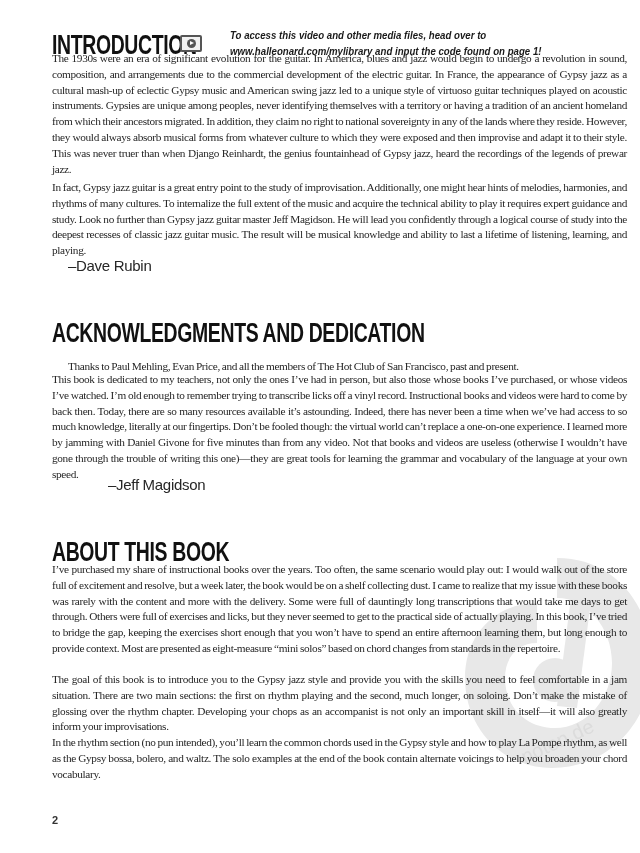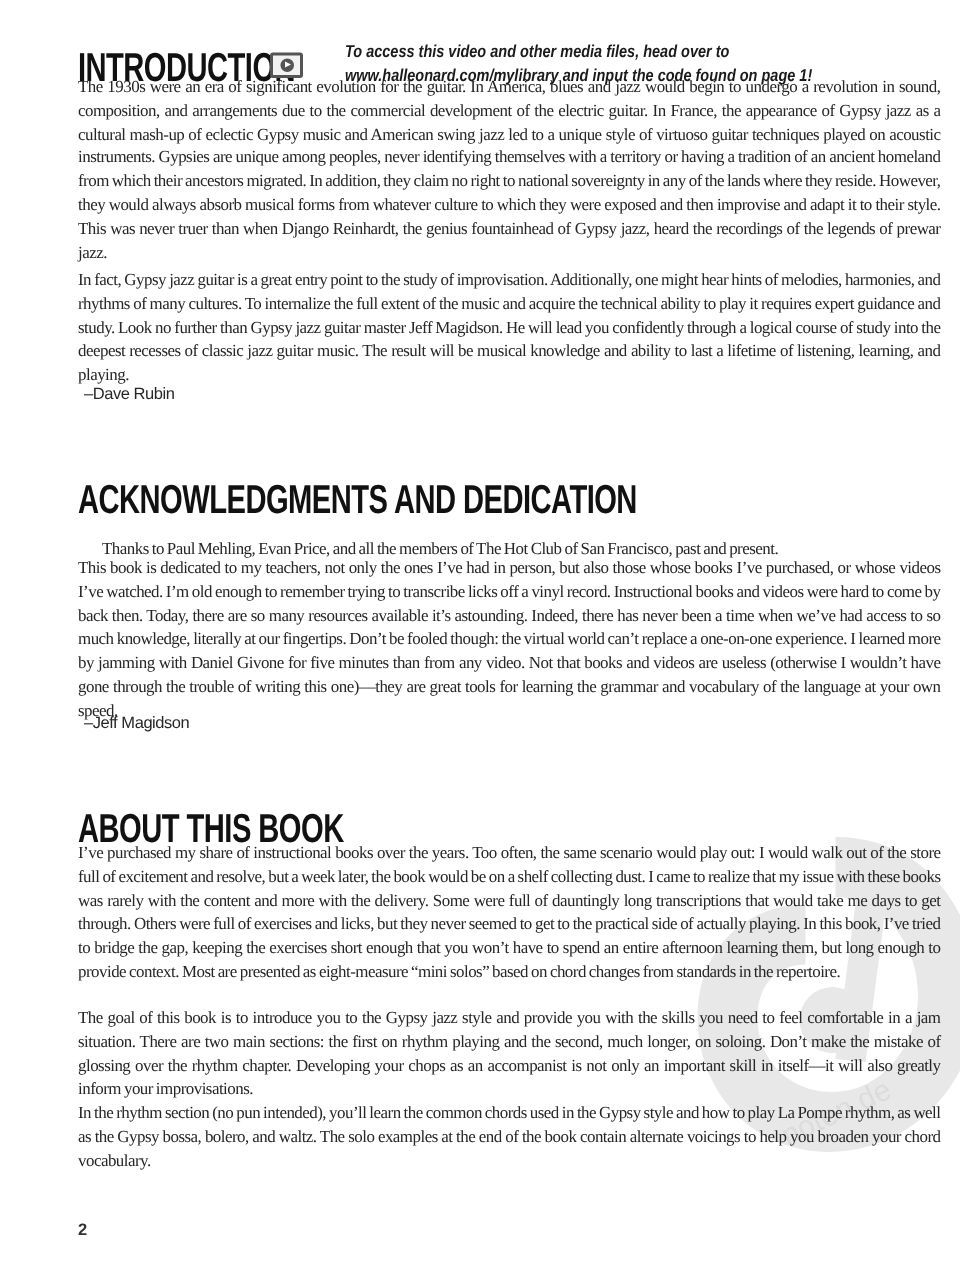--- a/index.html
+++ b/index.html
@@ -101,22 +101,22 @@
       font-size: 11.3px;
       line-height: 15.8px;
       text-align: justify;
       color: #262626;
       letter-spacing: -0.35px;
       word-spacing: -0.5px;
       font-family: Liberation Serif, serif;
     }
     .sig {
       position: absolute;
-      left: 4px;
-      font-size: 11px;
+      left: 16px;
+      font-size: 15px;
       color: #262626;
       letter-spacing: -0.3px;
     }
     .h-ack {
       position: absolute;
       top: 318px;
       left: 0;
       font-size: 27px;
       transform: scaleX(0.72);
       white-space: nowrap;
@@ -164,21 +164,21 @@
       <div>www.halleonard.com/mylibrary and input the code found on page 1!</div>
     </div>
 
     <p class="para" style="top:51px;margin:0;">The 1930s were an era of significant evolution for the guitar. In America, blues and jazz would begin to undergo a revolution in sound, composition, and arrangements due to the commercial development of the electric guitar. In France, the appearance of Gypsy jazz as a cultural mash-up of eclectic Gypsy music and American swing jazz led to a unique style of virtuoso guitar techniques played on acoustic instruments. Gypsies are unique among peoples, never identifying themselves with a territory or having a tradition of an ancient homeland from which their ancestors migrated. In addition, they claim no right to national sovereignty in any of the lands where they reside. However, they would always absorb musical forms from whatever culture to which they were exposed and then improvise and adapt it to their style. This was never truer than when Django Reinhardt, the genius fountainhead of Gypsy jazz, heard the recordings of the legends of prewar jazz.</p>
     <p class="para" style="top:180px;margin:0;">In fact, Gypsy jazz guitar is a great entry point to the study of improvisation. Additionally, one might hear hints of melodies, harmonies, and rhythms of many cultures. To internalize the full extent of the music and acquire the technical ability to play it requires expert guidance and study. Look no further than Gypsy jazz guitar master Jeff Magidson. He will lead you confidently through a logical course of study into the deepest recesses of classic jazz guitar music. The result will be musical knowledge and ability to last a lifetime of listening, learning, and playing.</p>
     <div class="sig" style="top:257px;">–Dave Rubin</div>
 
     <h1 class="h-ack">ACKNOWLEDGMENTS AND DEDICATION</h1>
     <p class="para" style="top:343px;margin:16px;">Thanks to Paul Mehling, Evan Price, and all the members of The Hot Club of San Francisco, past and present.</p>
     <p class="para" style="top:372px;margin:0;">This book is dedicated to my teachers, not only the ones I’ve had in person, but also those whose books I’ve purchased, or whose videos I’ve watched. I’m old enough to remember trying to transcribe licks off a vinyl record. Instructional books and videos were hard to come by back then. Today, there are so many resources available it’s astounding. Indeed, there has never been a time when we’ve had access to so much knowledge, literally at our fingertips. Don’t be fooled though: the virtual world can’t replace a one-on-one experience. I learned more by jamming with Daniel Givone for five minutes than from any video. Not that books and videos are useless (otherwise I wouldn’t have gone through the trouble of writing this one)—they are great tools for learning the grammar and vocabulary of the language at your own speed.</p>
-    <div class="sig" style="top:476px;">–Jeff Magidson</div>
+    <div class="sig" style="top:476px;margin-left:40px;">–Jeff Magidson</div>
 
     <h1 class="h-about">ABOUT THIS BOOK</h1>
     <p class="para" style="top:562px;margin:0;">I’ve purchased my share of instructional books over the years. Too often, the same scenario would play out: I would walk out of the store full of excitement and resolve, but a week later, the book would be on a shelf collecting dust. I came to realize that my issue with these books was rarely with the content and more with the delivery. Some were full of dauntingly long transcriptions that would take me days to get through. Others were full of exercises and licks, but they never seemed to get to the practical side of actually playing. In this book, I’ve tried to bridge the gap, keeping the exercises short enough that you won’t have to spend an entire afternoon learning them, but long enough to provide context. Most are presented as eight-measure “mini solos” based on chord changes from standards in the repertoire.</p>
     <p class="para" style="top:672px;margin:0;">The goal of this book is to introduce you to the Gypsy jazz style and provide you with the skills you need to feel comfortable in a jam situation. There are two main sections: the first on rhythm playing and the second, much longer, on soloing. Don’t make the mistake of glossing over the rhythm chapter. Developing your chops as an accompanist is not only an important skill in itself—it will also greatly inform your improvisations.</p>
     <p class="para" style="top:735px;margin:0;">In the rhythm section (no pun intended), you’ll learn the common chords used in the Gypsy style and how to play La Pompe rhythm, as well as the Gypsy bossa, bolero, and waltz. The solo examples at the end of the book contain alternate voicings to help you broaden your chord vocabulary.</p>
 
     <div class="page-number">2</div>
   </div>
 </div>
 

